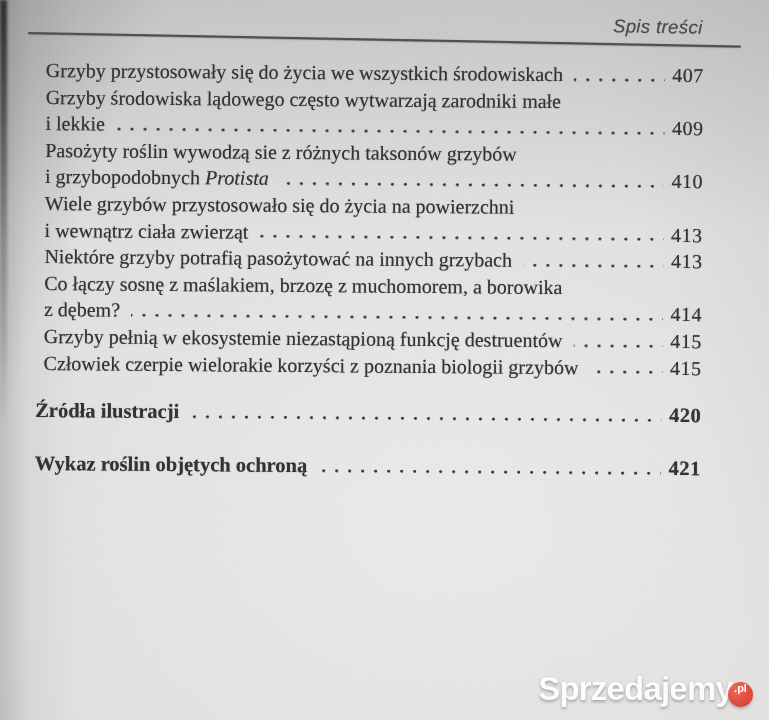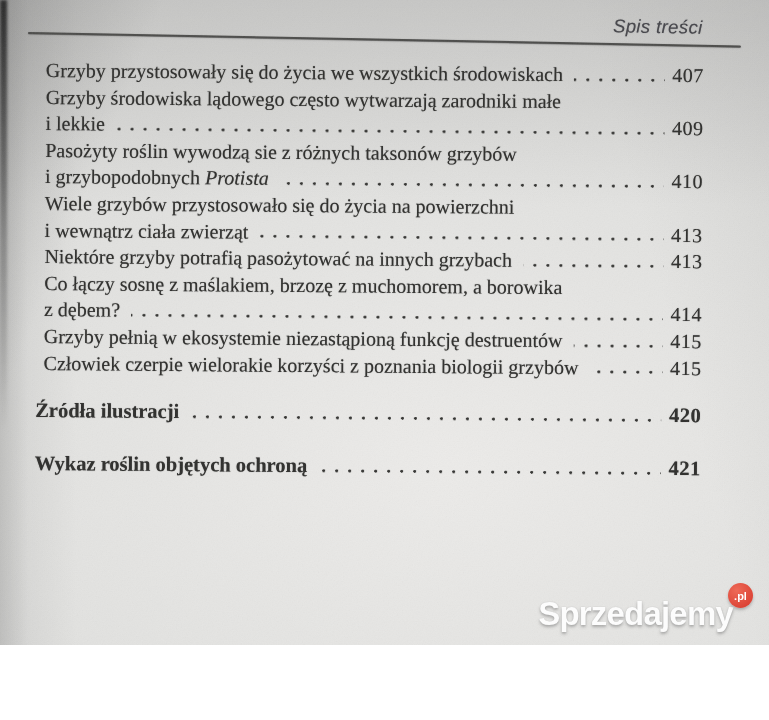--- a/index.html
+++ b/index.html
@@ -3,21 +3,21 @@
 <meta charset="utf-8">
 <style>
   html, body {
     margin: 0; padding: 0;
     width: 769px; height: 720px;
     overflow: hidden;
     font-family: "Liberation Serif", serif;
   }
   .page {
     position: relative;
-    width: 769px; height: 645px;
+    width: 769px; height: 720px;
     background:
       linear-gradient(112deg, rgba(55,55,55,0.22) 0%, rgba(0,0,0,0) 16%),
       linear-gradient(to bottom, rgba(130,130,130,0.22) 0%, rgba(0,0,0,0) 32%),
       linear-gradient(to right, rgba(120,120,120,0.14), rgba(0,0,0,0) 10%),
       linear-gradient(255deg, rgba(120,120,120,0.10) 0%, rgba(0,0,0,0) 20%),
       radial-gradient(ellipse 120% 95% at 58% 72%, #ecebe9 0%, #e2e2e0 48%, #d3d3d1 100%);
     overflow: hidden;
   }
   
   .edge-left {
@@ -101,24 +101,25 @@
     margin-top: 12px;
     font: bold 33px "Liberation Sans", sans-serif;
     letter-spacing: -0.8px;
     color: rgba(252,252,252,0.97);
     text-shadow: 0 2px 3px rgba(110,110,110,0.5), 0 0 1px rgba(140,140,140,0.4);
   }
   .wm-circle {
     width: 25px; height: 25px;
     margin-left: -5px;
     border-radius: 50%;
-    display: flex; align-items: center; justify-content: center;
+    display: flex; align-items: flex-start; justify-content: center;
     color: #ffffff;
     font: bold 11px "Liberation Sans", sans-serif;
     box-shadow: 0 2px 3px rgba(110,110,110,0.45);
+    margin-top: 24px;
   }
 </style>
 </head>
 <body>
 
 <div class="page">
   <div class="edge-left"></div>
   <div class="band-left"></div>
 
   <div class="header-title">Spis treści</div>

